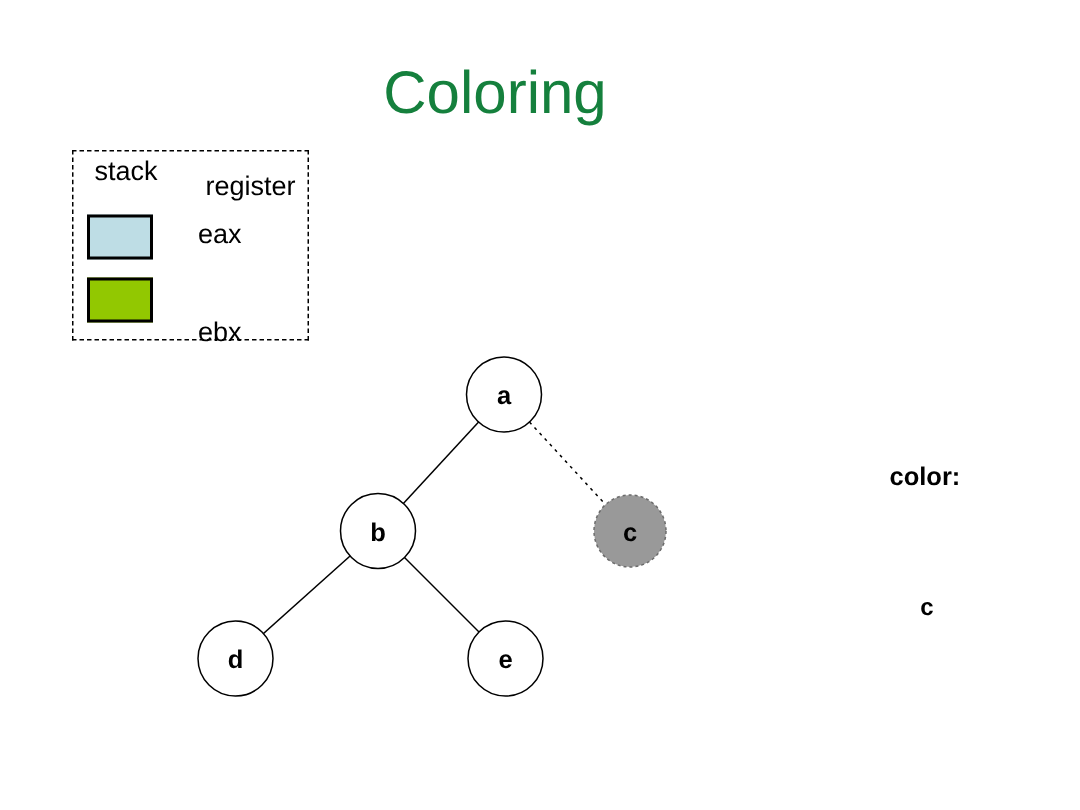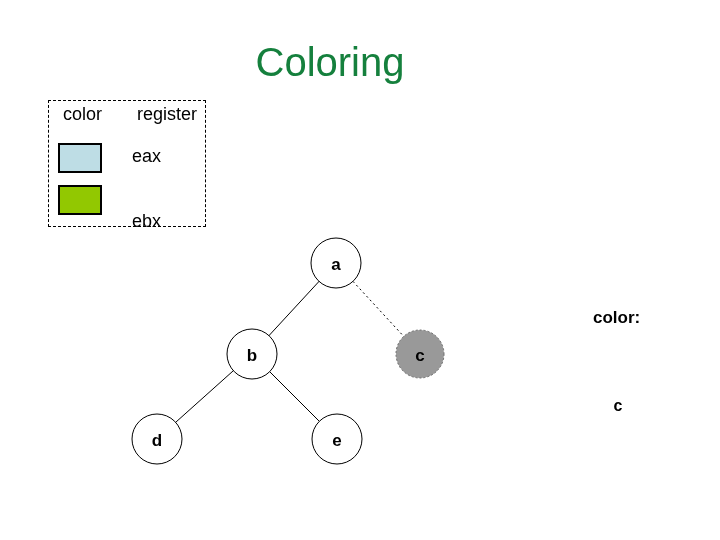--- a/index.html
+++ b/index.html
@@ -38,21 +38,21 @@
   .legend-header-color {
     position: absolute;
     left: 14px;
     top: 3px;
     font-size: 18px;
     color: #000000;
   }
   .legend-header-register {
     position: absolute;
     left: 88px;
-    top: 3px;
+    top: 13px;
     font-size: 18px;
     color: #000000;
   }
   .swatch {
     position: absolute;
     width: 44px;
     height: 30px;
     border: 2px solid #000000;
     box-sizing: border-box;
   }
@@ -91,21 +91,21 @@
   }
 </style>
 </head>
 <body>
 
 <div class="slide">
 
   <div class="title">Coloring</div>
 
   <div class="legend-box">
-    <div class="legend-header-color">color</div>
+    <div class="legend-header-color">stack</div>
     <div class="legend-header-register">register</div>
 
     <div class="swatch swatch-0" style="background-color: rgb(190, 221, 229);"></div>
     <div class="legend-reg reg-0">eax</div>
 
     <div class="swatch swatch-1" style="background-color: rgb(146, 200, 1);"></div>
     <div class="legend-reg reg-1">ebx</div>
   </div>
 
   <svg class="graph-svg" width="720" height="540">

